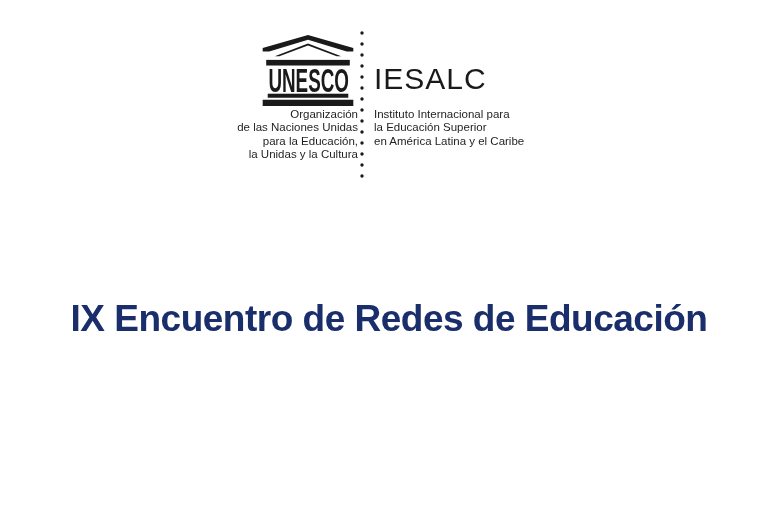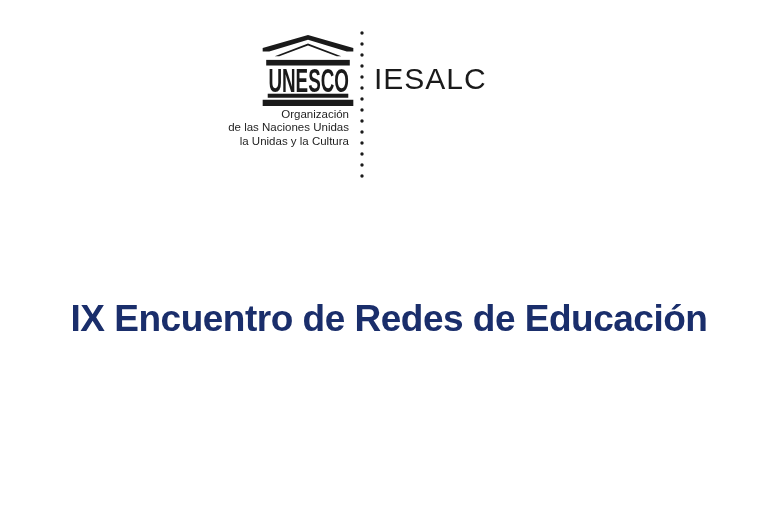--- a/index.html
+++ b/index.html
@@ -45,21 +45,21 @@
     text-align: right;
   }
   .caption {
     position: absolute;
     top: 108px;
     font-size: 11.5px;
     line-height: 13.4px;
     color: #1f1f1f;
   }
   .caption-unesco {
-    left: 147px;
+    left: 156px;
     width: 202px;
     text-align: right;
   }
   .caption-iesalc {
     left: 374px;
     width: 220px;
     text-align: left;
   }
 
   
@@ -113,22 +113,28 @@
 
   <svg class="dotted-svg" viewBox="0 0 8 162" xmlns="http://www.w3.org/2000/svg">
     <line x1="4" y1="4" x2="4" y2="158" stroke="#1a1a1a" stroke-width="3.4" stroke-linecap="round" stroke-dasharray="0 11"></line>
   </svg>
 
   <div class="iesalc-wordmark">IESALC</div>
 
   <div class="caption caption-unesco">
     <div>Organización</div>
     <div>de las Naciones Unidas</div>
+    <div>para la Educación,</div>
     <div>la Unidas y la Cultura</div>
   </div>
 
+  <div class="caption caption-iesalc">
+    <div>Instituto Internacional para</div>
+    <div>la Educación Superior</div>
+    <div>en América Latina y el Caribe</div>
+  </div>
 
   <h1 class="event-title">
     <div>IX Encuentro de Redes de Educación</div>
   </h1>
 
 
 </div>
 
 </body></html>

